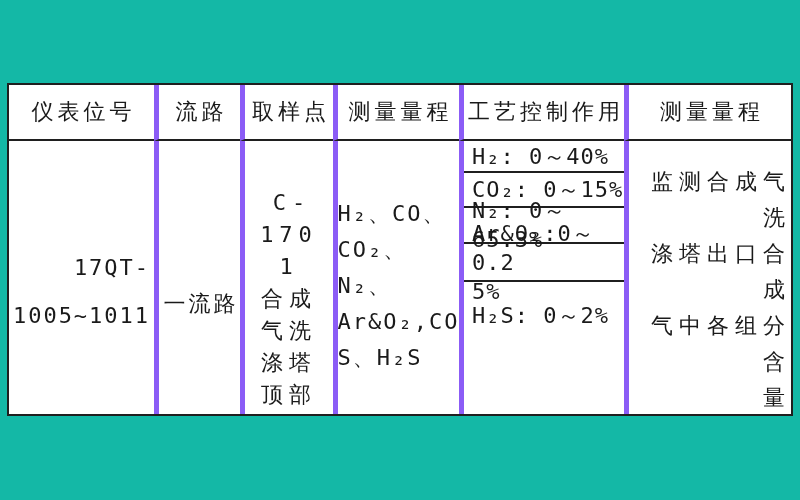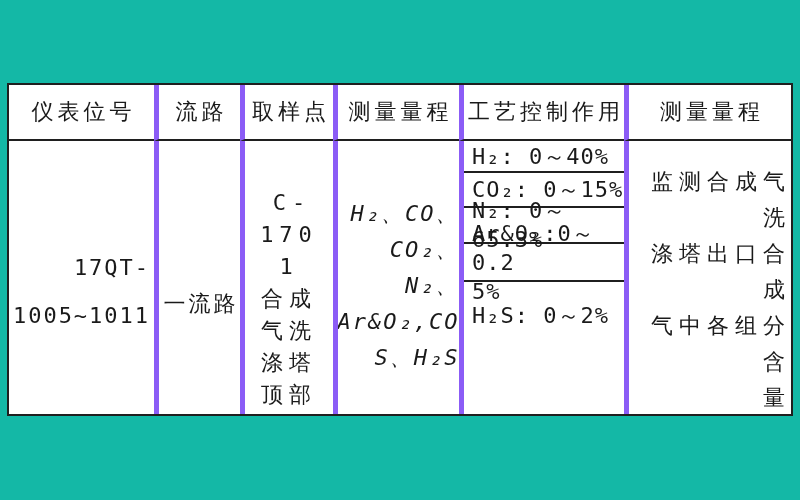--- a/index.html
+++ b/index.html
@@ -70,24 +70,23 @@
   .td-sample {
     align-items: flex-start;
     text-align: center;
     line-height: 32px;
     letter-spacing: 6px;
     text-indent: 6px;
     padding-top: 46px;
   }
 
   .td-comp {
-    text-align: right;
+    text-align: left;
     line-height: 36px;
     letter-spacing: 2px;
-    font-style: italic;
   }
   .td-comp .inner { transform: translateY(8px); }
 
   .td-ranges {
     display: grid;
     grid-template-rows: 32px 35px 36px 38px 66px 31px auto;
     align-items: stretch;
     padding: 0;
   }
   .range-row {

